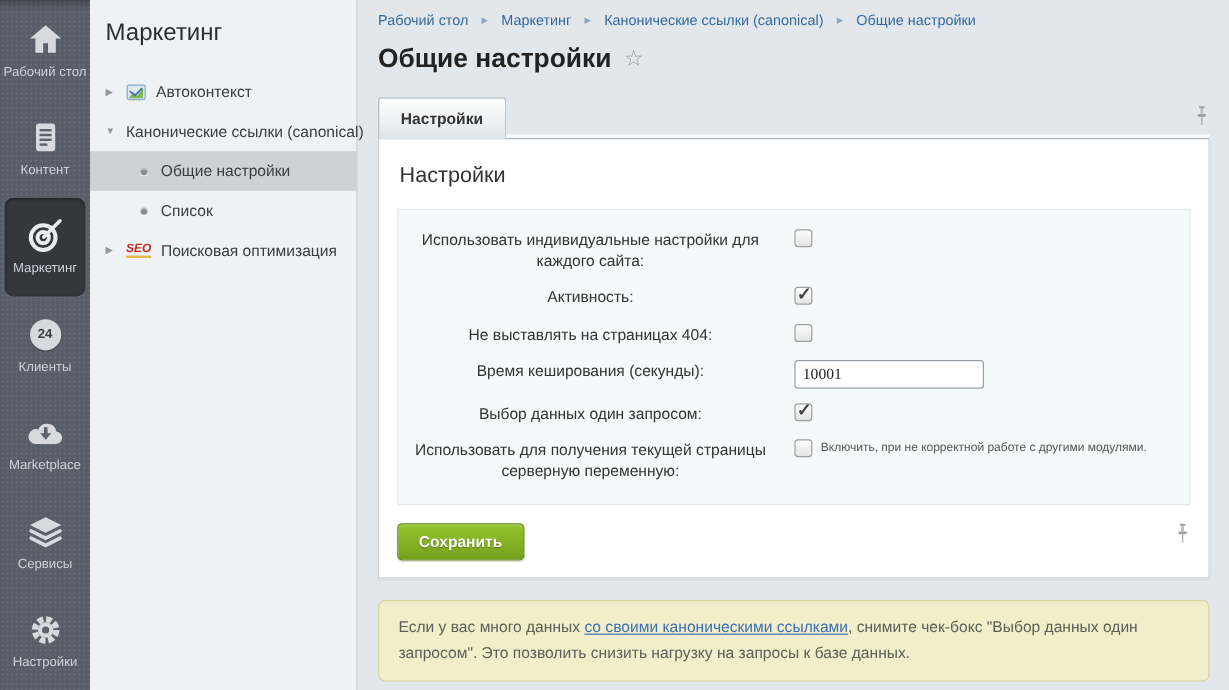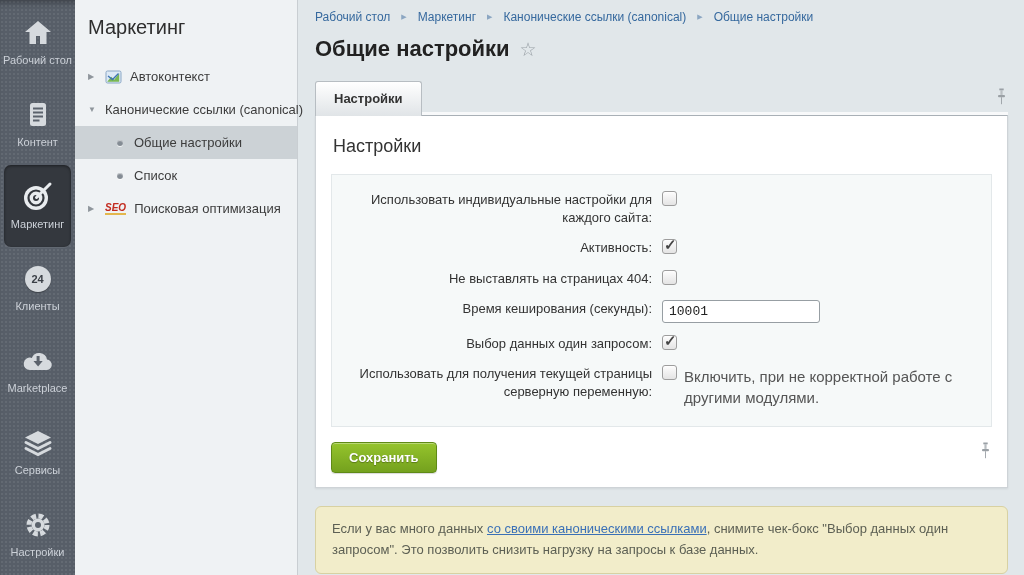--- a/index.html
+++ b/index.html
@@ -87,33 +87,33 @@
     border: 1px solid #ced3d7; border-top: 1px solid #a9b0b6;
     box-shadow: 0 -3px 0 rgba(249,250,251,0.95), 0 1px 2px rgba(0,0,0,0.08);
     padding: 20px 15px 14px;
   }
   .panel-heading { font-size: 18px; font-weight: normal; color: #333; margin: 0 0 17px 2px; }
 
   .form-box {
     background: #f6f9f9; border: 1px solid #e3e8ea; padding: 16px 0 6px;
   }
   .form-row { display: flex; align-items: flex-start; margin-bottom: 12px; }
-  .form-label { width: 330px; flex: 0 0 330px; text-align: right; padding-right: 10px; color: #333; line-height: 1.4; }
+  .form-label { width: 330px; flex: 0 0 330px; text-align: center; padding-right: 10px; color: #333; line-height: 1.4; }
   .controls { display: flex; align-items: flex-start; gap: 7px; padding-top: 0px; }
   .cb {
     width: 15px; height: 15px; border: 1px solid #9d9d9d; border-radius: 3px;
     background: linear-gradient(#fdfdfd, #e4e4e4); position: relative; flex: 0 0 15px;
     cursor: pointer; box-shadow: inset 0 1px 1px rgba(255,255,255,0.8);
   }
   .cb .check { position: absolute; top: -4px; left: 1px; font-size: 15px; font-weight: bold; color: #454545; }
   .text-input {
     width: 158px; padding: 3px 6px; border: 1px solid #979ea3; border-radius: 3px;
-    font-family: Liberation Mono, monospace; font-size: 13px; color: #222; background: #fff;
-  }
-  .inline-note { font-size: 15px; color: #555; padding-top: 1px; line-height: 1.4; }
+    font-family: Liberation Serif, serif; font-size: 13px; color: #222; background: #fff;
+  }
+  .inline-note { font-size: 10px; color: #555; padding-top: 1px; line-height: 1.4; }
 
   .save-row { display: flex; align-items: flex-start; margin-top: 15px; }
   .save-btn {
     background: linear-gradient(var(--accent-green-light, #95c42c), var(--accent-green, #74a11e));
     border: 1px solid #5f8a16; border-radius: 4px; cursor: pointer;
     color: #fff; font-weight: bold; font-size: 13px; font-family: "Liberation Sans", sans-serif;
     padding: 7px 17px; text-shadow: 0 1px 1px rgba(0,0,0,0.3);
     box-shadow: inset 0 1px 0 rgba(255,255,255,0.35), 0 1px 1px rgba(0,0,0,0.15);
   }
 

